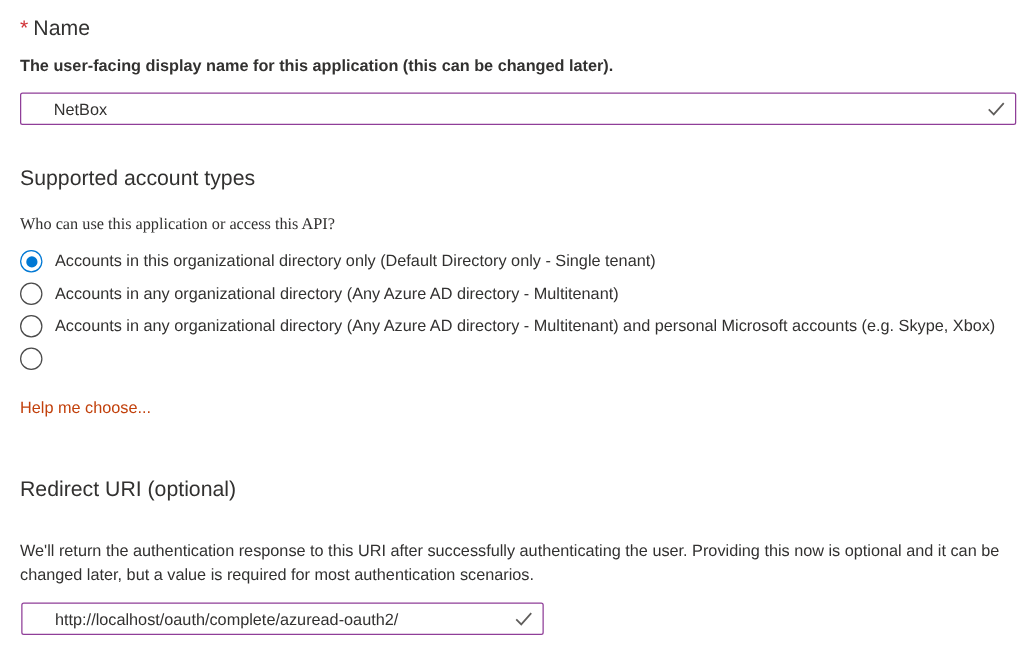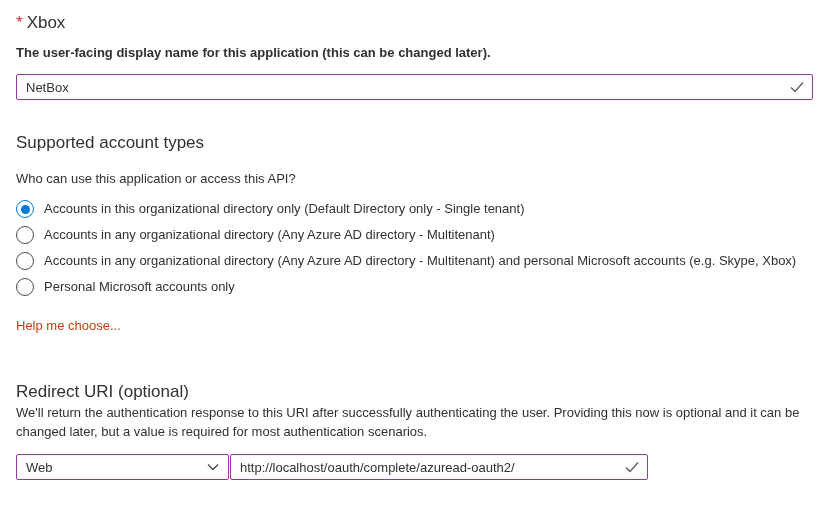--- a/index.html
+++ b/index.html
@@ -24,20 +24,21 @@
 
   
   .control {
     position: relative;
     height: 26px;
     border: 1px solid #8f3e98;
     border-radius: 2px;
     background: #fff;
     display: flex;
     align-items: center;
+    padding-left: 17px;
   }
   .control input {
     border: none;
     outline: none;
     background: transparent;
     font-family: "Liberation Sans", "DejaVu Sans", sans-serif;
     font-size: 13px;
     color: #323130;
     width: 100%;
     height: 100%;
@@ -47,21 +48,21 @@
   .valid-check {
     position: absolute;
     right: 8px;
     top: 50%;
     transform: translateY(-50%);
     width: 14px; height: 12px;
     pointer-events: none;
   }
 
   .account-section { margin-top: 32px; }
-  .question-text { margin-top: 16px; line-height: 18px; }
+  .question-text { margin-top: 16px; line-height: 18px; font-family: Liberation Serif, serif; }
 
   .radio-group { margin-top: 8px; }
   .radio-row {
     display: flex;
     align-items: center;
     height: 26px;
     cursor: pointer;
   }
   .radio-outer {
     flex: 0 0 auto;
@@ -86,40 +87,40 @@
   .help-link {
     display: inline-block;
     margin-top: 17px;
     color: #c2410c;
     text-decoration: none;
     cursor: pointer;
     line-height: 18px;
   }
 
   .redirect-section { margin-top: 46px; }
-  .redirect-desc { margin-top: 0; line-height: 19px; width: 800px; }
+  .redirect-desc { margin-top: 28px; line-height: 19px; width: 800px; }
 
   .uri-row { margin-top: 13px; display: flex; align-items: center; }
   .platform-dropdown {
     width: 213px;
     cursor: pointer;
     justify-content: space-between;
     padding: 0 9px;
   }
   .platform-dropdown .dd-value { color: #323130; }
   .dd-chevron { width: 12px; height: 8px; flex: 0 0 auto; }
   .uri-input-wrap { width: 418px; margin-left: 1px; justify-content: flex-end; }
 </style>
 </head>
 <body>
 
 <div class="page">
 
   <div class="section-title">
-    <span class="required-marker">*</span><span>Xbox</span>
+    <span class="required-marker">*</span><span>Name</span>
   </div>
   <div class="field-desc">The user-facing display name for this application (this can be changed later).</div>
 
   <div class="control name-input-wrap">
     <input type="text" value="NetBox" style="">
     <svg class="valid-check" viewBox="0 0 14 12">
         <polyline points="1,6.5 5,10.5 13,1.5" fill="none" stroke="#605e5c" stroke-width="1.4"></polyline>
       </svg>
   </div>
 
@@ -135,38 +136,31 @@
       <div class="radio-row">
         <span class="radio-outer"></span>
         <span class="radio-label">Accounts in any organizational directory (Any Azure AD directory - Multitenant)</span>
       </div>
       <div class="radio-row">
         <span class="radio-outer"></span>
         <span class="radio-label">Accounts in any organizational directory (Any Azure AD directory - Multitenant) and personal Microsoft accounts (e.g. Skype, Xbox)</span>
       </div>
       <div class="radio-row">
         <span class="radio-outer"></span>
-        <span class="radio-label">Personal Microsoft accounts only</span>
       </div>
     </div>
 
     <a class="help-link">Help me choose...</a>
   </div>
 
   <div class="redirect-section">
     <div class="section-title">Redirect URI (optional)</div>
     <div class="redirect-desc">We'll return the authentication response to this URI after successfully authenticating the user. Providing this now is optional and it can be changed later, but a value is required for most authentication scenarios.</div>
 
     <div class="uri-row">
-      <div class="control platform-dropdown">
-        <span class="dd-value">Web</span>
-        <svg class="dd-chevron" viewBox="0 0 12 8">
-            <polyline points="1,1.5 6,6.5 11,1.5" fill="none" stroke="#464646" stroke-width="1.3"></polyline>
-          </svg>
-      </div>
       <div class="control uri-input-wrap">
         <input type="text" value="http://localhost/oauth/complete/azuread-oauth2/" style="">
         <svg class="valid-check" viewBox="0 0 14 12">
             <polyline points="1,6.5 5,10.5 13,1.5" fill="none" stroke="#605e5c" stroke-width="1.4"></polyline>
           </svg>
       </div>
     </div>
   </div>
 
 </div>

